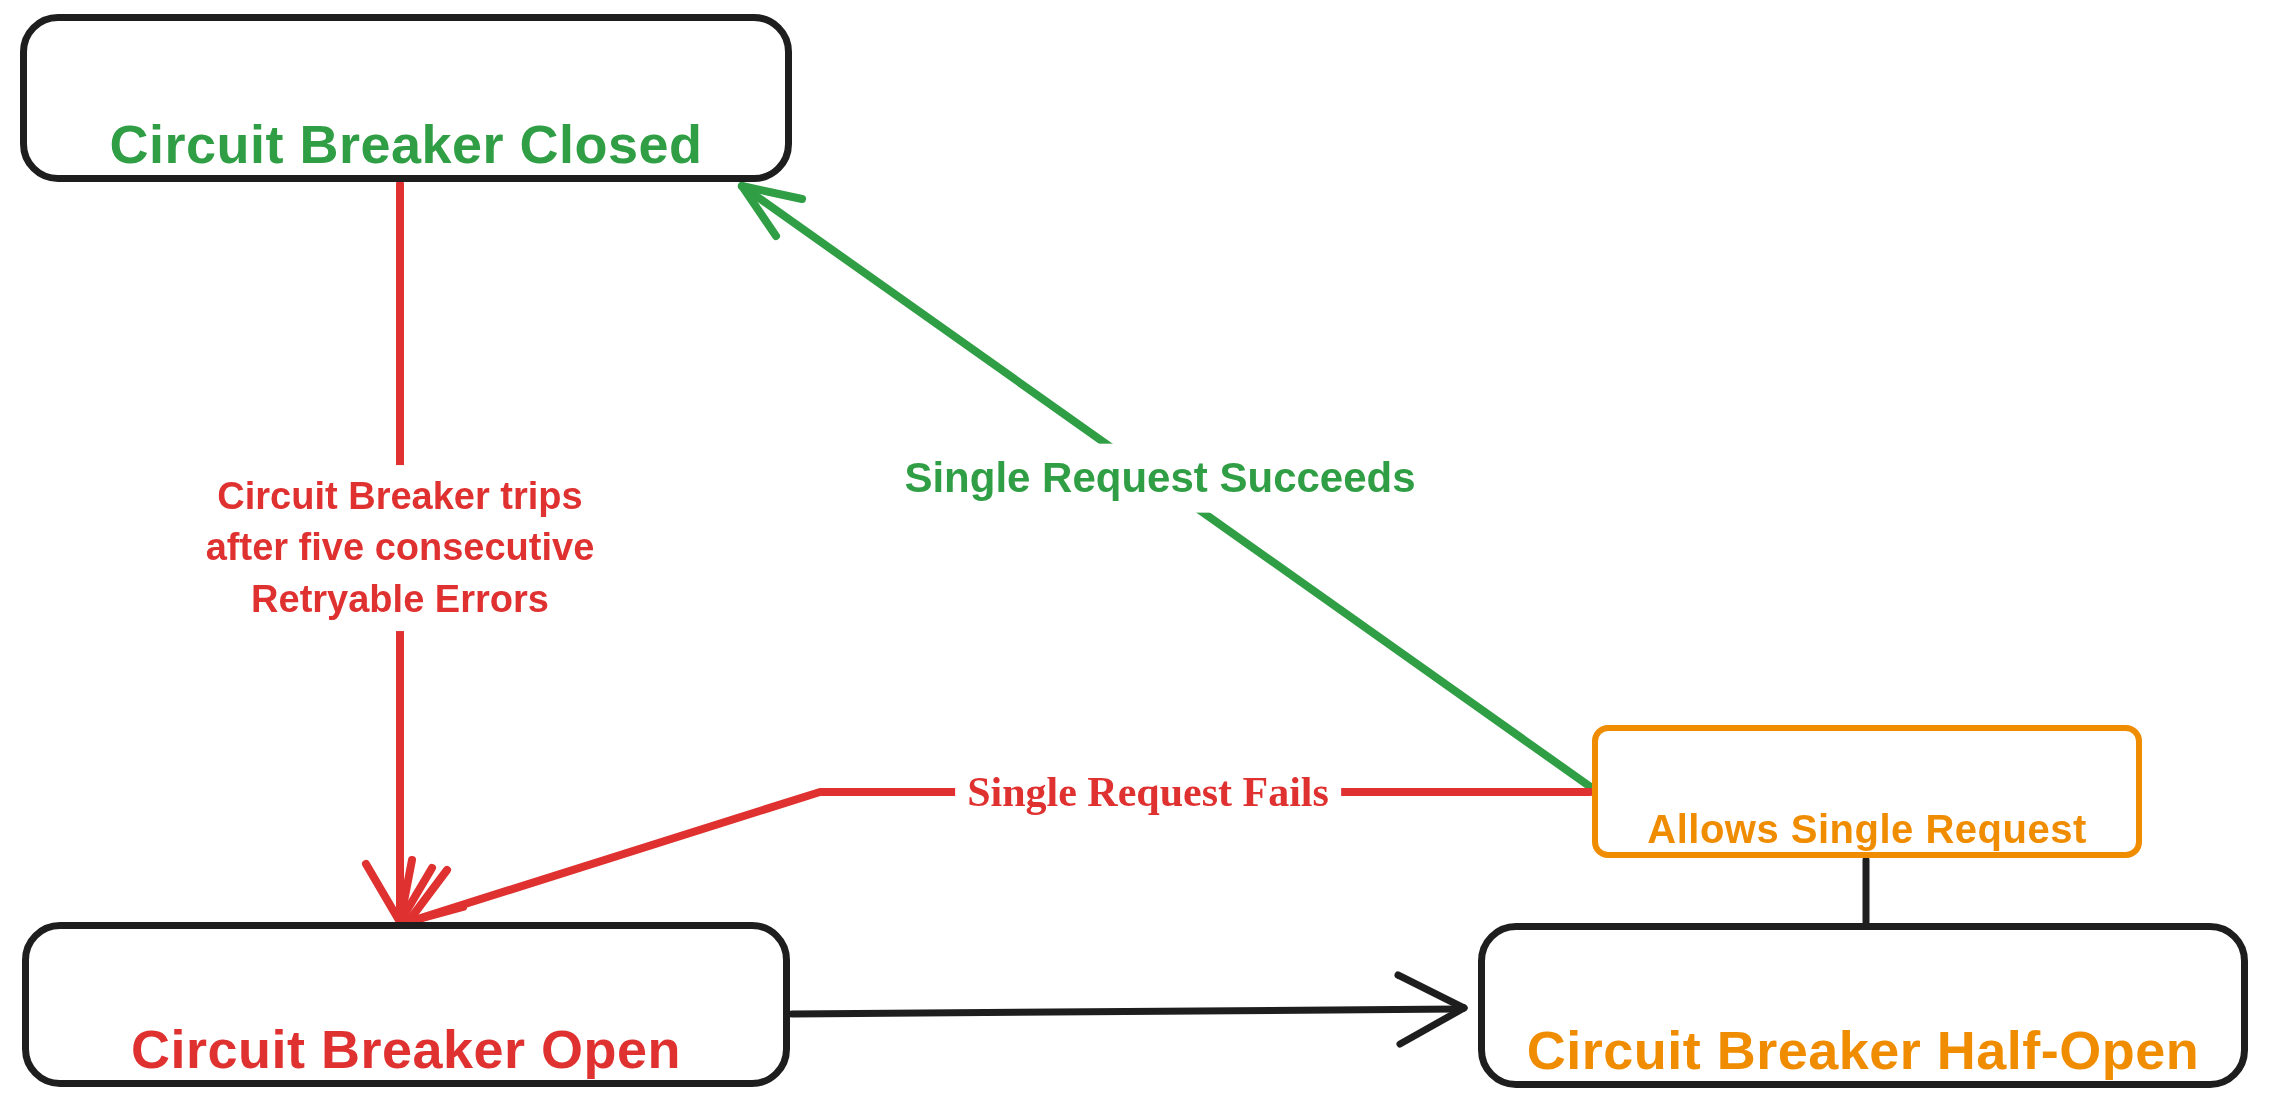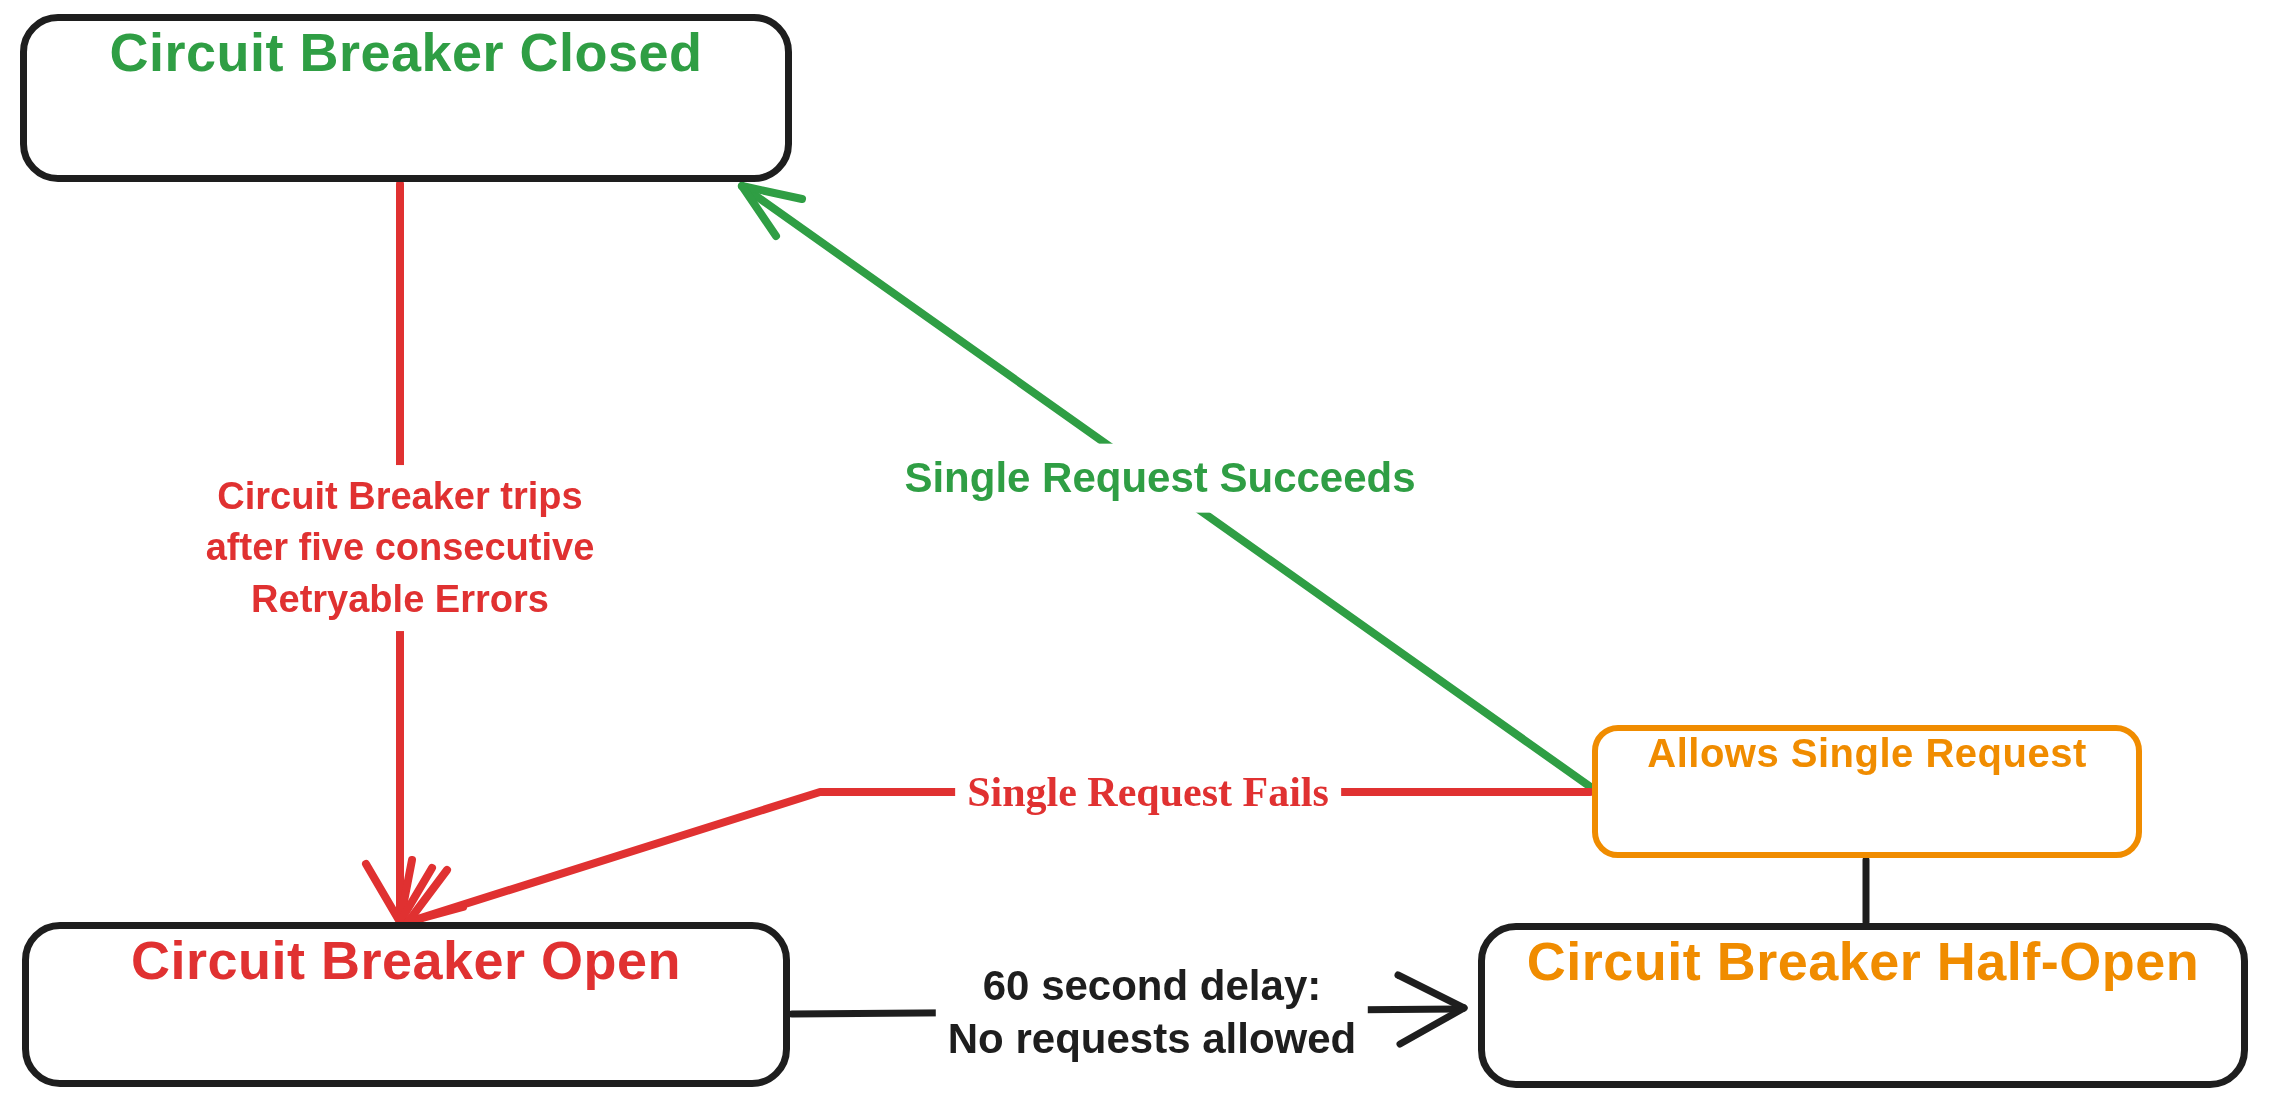--- a/index.html
+++ b/index.html
@@ -16,40 +16,40 @@
     font-family: "Liberation Sans", "DejaVu Sans", sans-serif;
   }
   .canvas svg.connectors {
     position: absolute;
     left: 0;
     top: 0;
   }
   .node {
     position: absolute;
     display: flex;
-    align-items: flex-start;
+    align-items: flex-end;
     justify-content: center;
     background: #ffffff;
     border: 7px solid #1e1e1e;
     border-radius: 38px;
     box-sizing: border-box;
     text-align: center;
   }
   .node .node-label {
     font-size: 54px;
     font-weight: bold;
     letter-spacing: 0.5px;
   }
   .node-closed { left: 20px; top: 14px; width: 772px; height: 168px; }
   .node-open { left: 22px; top: 922px; width: 768px; height: 165px; }
   .node-halfopen { left: 1478px; top: 923px; width: 770px; height: 165px; }
   .node-allows {
     left: 1592px; top: 725px; width: 550px; height: 133px;
     border: 6px solid #f08c00;
-    border-radius: 26px;
+    border-radius: 16px;
   }
   .node-allows .node-label { font-size: 40px; }
   .text-green { color: #2f9e44; }
   .text-red { color: #e03131; }
   .text-orange { color: #f08c00; }
   .text-black { color: #1e1e1e; }
   .edge-label {
     position: absolute;
     transform: translate(-50%, -50%);
     background: #ffffff;
@@ -119,16 +119,14 @@
   </div>
 
   <div class="edge-label label-succeeds text-green">Single Request Succeeds</div>
 
   <div class="edge-label label-trip text-red">Circuit Breaker trips
 after five consecutive
 Retryable Errors</div>
 
   <div class="edge-label label-fails text-red">Single Request Fails</div>
 
-  <div class="edge-label label-delay text-black">60 second delay:
-No requests allowed</div>
 
 </div>
 
 </body></html>

